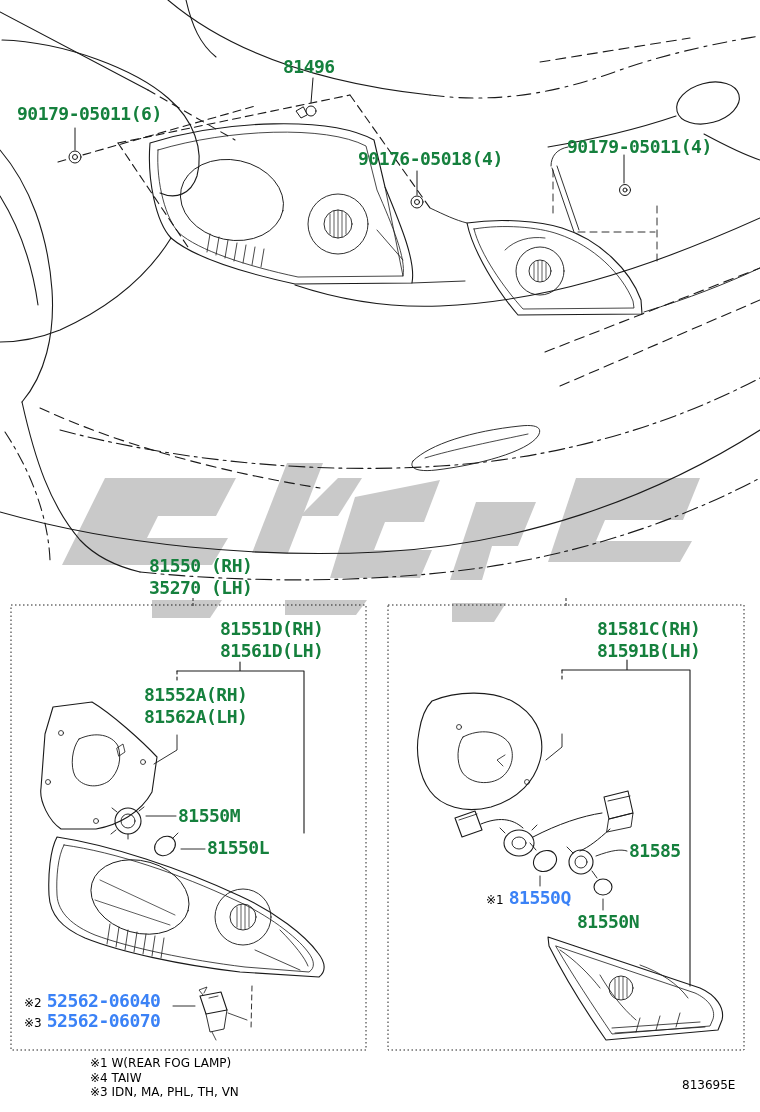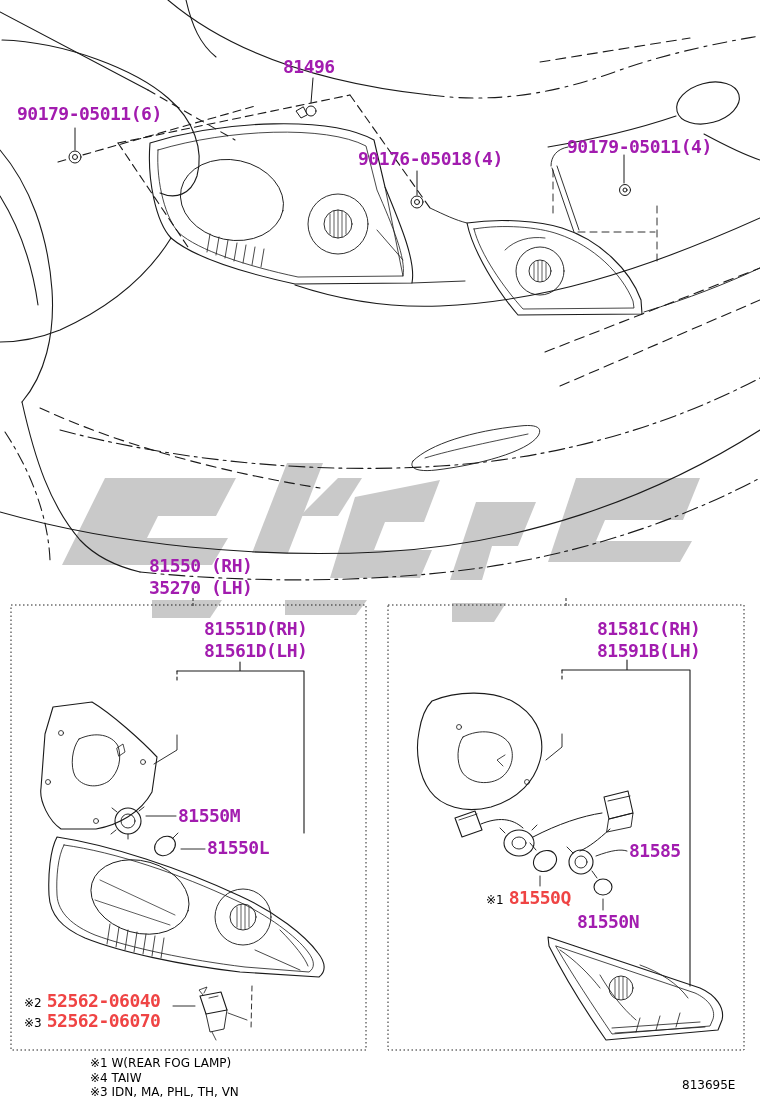--- a/index.html
+++ b/index.html
@@ -1,23 +1,23 @@
 <!DOCTYPE html>
 <html><head>
 <meta charset="utf-8">
 <style>
   html,body{margin:0;padding:0;background:#fff;}
   .stage{position:relative;width:760px;height:1112px;background:#fff;overflow:hidden;
          font-family:"DejaVu Sans Mono",monospace;}
   .art{position:absolute;left:0;top:0;}
-  .pn{position:absolute;font:700 18px/22px "DejaVu Sans Mono",monospace;color:#a21caf;
+  .pn{position:absolute;font:700 18px/22px "DejaVu Sans Mono",monospace;color:#15803d;
       white-space:nowrap;letter-spacing:-0.5px;}
   .row{position:absolute;display:flex;align-items:baseline;gap:5px;white-space:nowrap;}
   .ref{font:400 12px "DejaVu Sans",sans-serif;color:#000;}
-  .big{font:700 18px/20px "DejaVu Sans Mono",monospace;color:#ef4444;letter-spacing:-0.5px;}
+  .big{font:700 18px/20px "DejaVu Sans Mono",monospace;color:#3b82f6;letter-spacing:-0.5px;}
   .fn{position:absolute;font:400 12px/14.6px "DejaVu Sans",sans-serif;color:#000;white-space:nowrap;}
   .code{position:absolute;font:400 12px "DejaVu Sans",sans-serif;color:#000;}
 </style>
 </head>
 <body>
 
 <div class="stage">
 
 <svg class="art" width="760" height="1112" viewBox="0 0 760 1112">
 
@@ -195,23 +195,27 @@
 <div class="pn" style="left:283px;top:56px">81496</div>
 <div class="pn" style="left:17px;top:103px">90179-05011(6)</div>
 <div class="pn" style="left:358px;top:148px">90176-05018(4)</div>
 <div class="pn" style="left:567px;top:136px">90179-05011(4)</div>
 
 <div class="pn" style="left:149px;top:555px">
   <div>81550 (RH)</div>
   <div>35270 (LH)</div>
 </div>
 
-<div class="pn" style="left:204px;top:618px">
+<div class="pn" style="left:220px;top:618px">
   <div>81551D(RH)</div>
   <div>81561D(LH)</div>
+</div>
+<div class="pn" style="left:144px;top:684px">
+  <div>81552A(RH)</div>
+  <div>81562A(LH)</div>
 </div>
 <div class="pn" style="left:178px;top:805px">81550M</div>
 <div class="pn" style="left:207px;top:837px">81550L</div>
 
 <div class="row" style="left:24px;top:991px">
   <span class="ref">※2</span>
   <span class="big">52562-06040</span>
 </div>
 <div class="row" style="left:24px;top:1011px">
   <span class="ref">※3</span>

